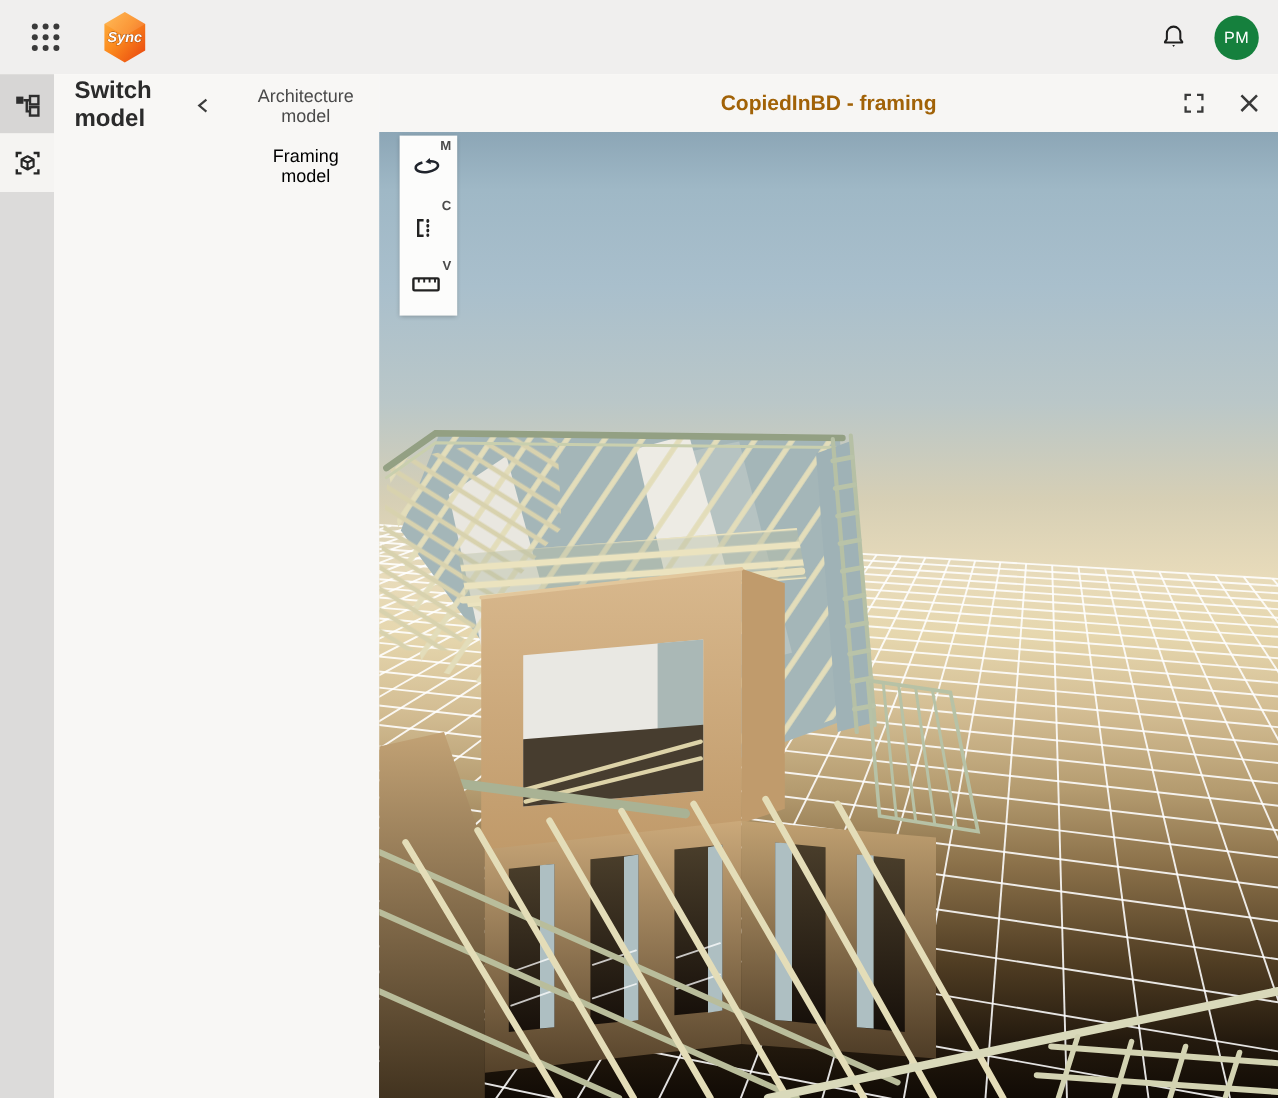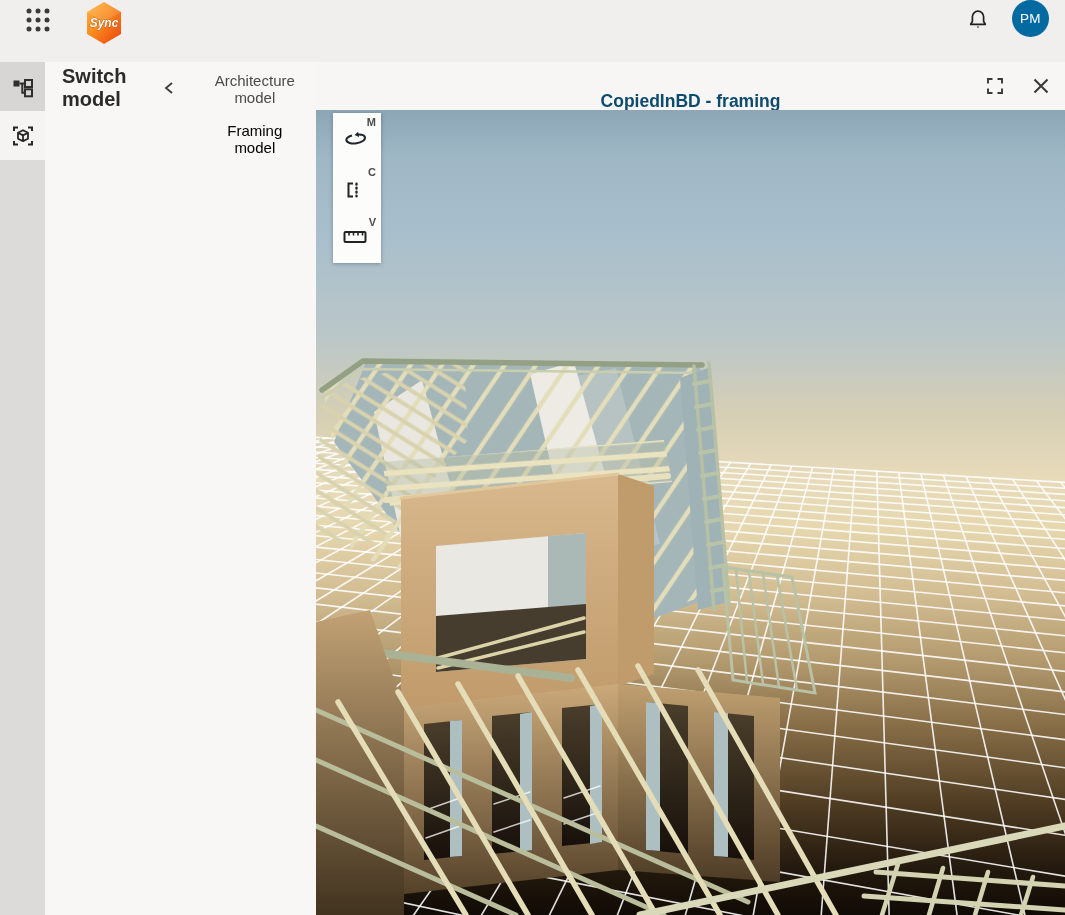--- a/index.html
+++ b/index.html
@@ -1,27 +1,27 @@
 <!DOCTYPE html>
 <html><head>
 <meta charset="utf-8">
 <style>
   html,body{margin:0;padding:0;background:#ffffff;}
   body{width:1065px;height:915px;overflow:hidden;font-family:"Liberation Sans",sans-serif;
        -webkit-font-smoothing:antialiased;}
   .app{width:1065px;height:915px;display:flex;flex-direction:column;}
 
   
-  .topbar{height:62px;background:#f0efee;display:flex;align-items:flex-start;padding:0 14px;box-sizing:border-box;flex:0 0 auto;}
+  .topbar{height:62px;background:#f0efee;display:flex;align-items:center;padding:0 14px;box-sizing:border-box;flex:0 0 auto;}
   .iconbtn{border:none;background:transparent;padding:0;display:flex;align-items:center;justify-content:center;cursor:pointer;}
   .apps-btn{width:40px;height:40px;margin-left:4px;}
   .logo{margin-left:26px;display:flex;align-items:center;}
   .topbar-spacer{flex:1;}
   .bell-btn{width:40px;height:40px;margin-right:14px;}
-  .avatar{width:37px;height:37px;border-radius:50%;background:#0369a1;color:#ffffff;
+  .avatar{width:37px;height:37px;border-radius:50%;background:#15803d;color:#ffffff;
           display:flex;align-items:center;justify-content:center;font-size:13.5px;letter-spacing:.4px;
           margin-right:2px;cursor:pointer;border:none;}
 
   
   .main{flex:1;display:flex;min-height:0;}
 
   .rail{width:45px;background:#dcdbda;flex:0 0 auto;display:flex;flex-direction:column;}
   .rail-item{width:45px;height:49px;border:none;background:#d7d6d5;display:flex;align-items:center;justify-content:center;cursor:pointer;padding:0;}
   .rail-item.active{background:#f5f4f2;}
 
@@ -30,22 +30,22 @@
   .panel-title{font-size:20px;font-weight:700;color:#2b2b2b;}
   .collapse-btn{width:24px;height:24px;}
   .panel-items{padding-top:2px;}
   .panel-item{display:block;width:100%;text-align:center;border:none;background:transparent;cursor:pointer;
               padding:8px 17px;font-size:15px;color:#4a4a4a;font-family:inherit;}
   .panel-item.selected{color:#000000;}
 
   
   .viewer{flex:1;display:flex;flex-direction:column;min-width:0;background:#f7f6f4;}
   .viewer-header{height:48px;position:relative;flex:0 0 auto;}
-  .viewer-title{position:absolute;left:0;right:0;top:15px;height:48px;display:flex;align-items:center;justify-content:center;
-                font-size:17.5px;font-weight:700;color:#0c4a6e;pointer-events:none;}
+  .viewer-title{position:absolute;left:0;right:0;top:0;height:48px;display:flex;align-items:center;justify-content:center;
+                font-size:17.5px;font-weight:700;color:#a16207;pointer-events:none;}
   .viewer-actions{position:absolute;right:8px;top:0;height:48px;display:flex;align-items:center;gap:14px;}
   .viewer-actions .iconbtn{width:32px;height:32px;}
 
   .scene{position:relative;flex:1;overflow:hidden;
     background:linear-gradient(180deg,
       #8ca6b6 0%, #9fb8c6 6%, #a9bfcc 16%, #bac7c8 28%, #d6cfb5 38%,
       #e8dbba 46%, #e6d7ae 52%, #d3bd93 60%, #b59c70 68%,
       #8a7049 76%, #503d23 86%, #241a0e 94%, #110b05 100%);}
   .scene svg.world{position:absolute;inset:0;width:100%;height:100%;display:block;}
 

